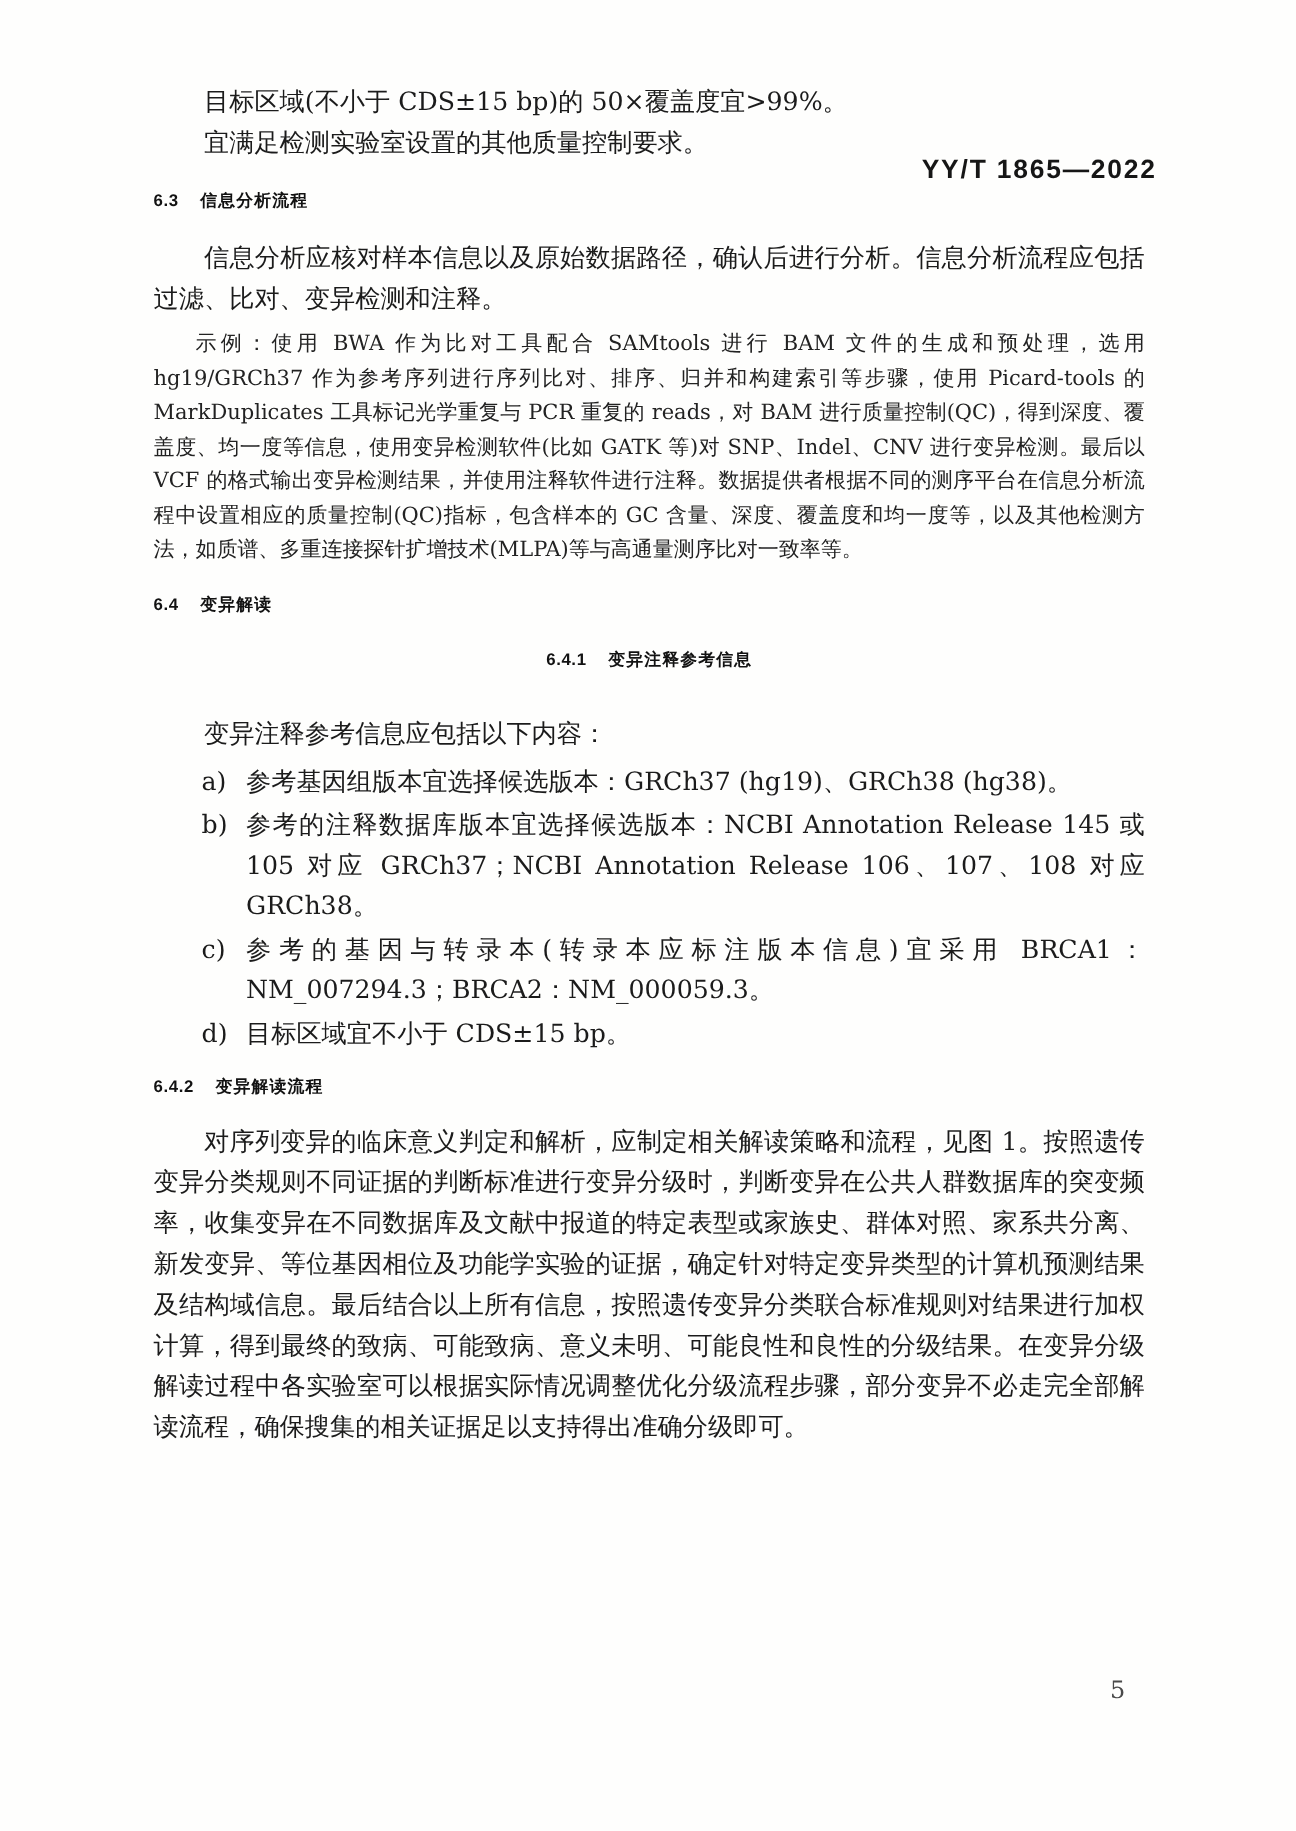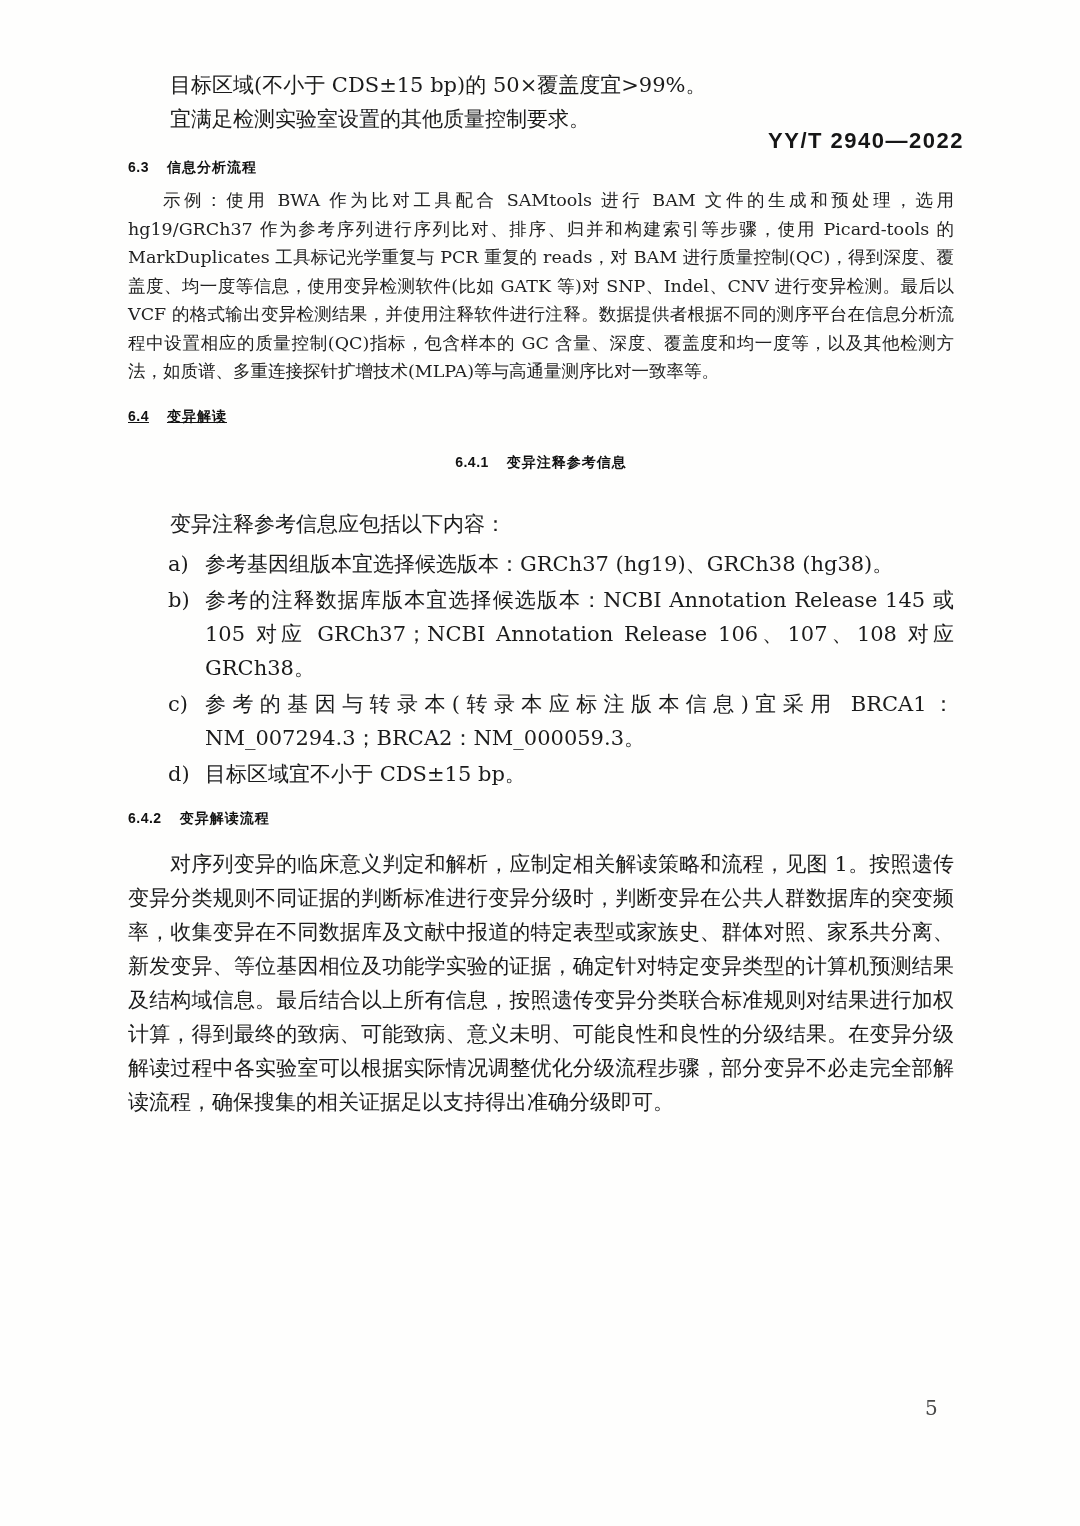--- a/index.html
+++ b/index.html
@@ -47,21 +47,21 @@
     font-family: "Liberation Sans", "DejaVu Sans", sans-serif;
     font-weight: bold;
     font-size: 14px;
     line-height: 26px;
     color: #121212;
     margin: 0;
     letter-spacing: 1px;
   }
   .heading .h-num { margin-right: 18px; letter-spacing: 0.5px; }
   .h-63  { margin-top: 18px; }
-  .h-64  { margin-top: 0; text-decoration: underline; }
+  .h-64  { margin-top: 0; }
   .h-641 { margin-top: 20px; text-align: center; }
   .h-642 { margin-top: 14px; }
   .p-63 { margin-top: 18px; }
   .p-lead { margin-top: 32px; }
   .p-642 { margin-top: 16px; }
   .example {
     margin-top: 6px;
     font-size: 17.5px;
     line-height: 28.5px;
     text-align: justify;
@@ -96,31 +96,32 @@
     left: 925px;
     font-size: 20px;
     color: #4a4a4a;
   }
 </style>
 </head>
 <body>
 
 <div class="page">
 
-  <div class="doc-code">YY/T 2940—2022</div>
+  <div class="doc-code">YY/T 1865—2022</div>
 
   <div class="content">
 
     <p class="body-text indent-2em">目标区域(不小于 CDS±15 bp)的 50×覆盖度宜&gt;99%。</p>
     <p class="body-text indent-2em">宜满足检测实验室设置的其他质量控制要求。</p>
 
     <h3 class="heading h-63">
       <span class="h-num">6.3</span><span>信息分析流程</span>
     </h3>
 
+    <p class="body-text indent-2em p-63">信息分析应核对样本信息以及原始数据路径，确认后进行分析。信息分析流程应包括过滤、比对、变异检测和注释。</p>
 
     <p class="example">
       <span class="example-label">示例：</span><span>使用 BWA 作为比对工具配合 SAMtools 进行 BAM 文件的生成和预处理，选用 hg19/GRCh37 作为参考序列进行序列比对、排序、归并和构建索引等步骤，使用 Picard-tools 的 MarkDuplicates 工具标记光学重复与 PCR 重复的 reads，对 BAM 进行质量控制(QC)，得到深度、覆盖度、均一度等信息，使用变异检测软件(比如 GATK 等)对 SNP、Indel、CNV 进行变异检测。最后以 VCF 的格式输出变异检测结果，并使用注释软件进行注释。数据提供者根据不同的测序平台在信息分析流程中设置相应的质量控制(QC)指标，包含样本的 GC 含量、深度、覆盖度和均一度等，以及其他检测方法，如质谱、多重连接探针扩增技术(MLPA)等与高通量测序比对一致率等。</span>
     </p>
 
     <h3 class="heading h-64">
       <span class="h-num">6.4</span><span>变异解读</span>
     </h3>
 
     <h3 class="heading h-641">

